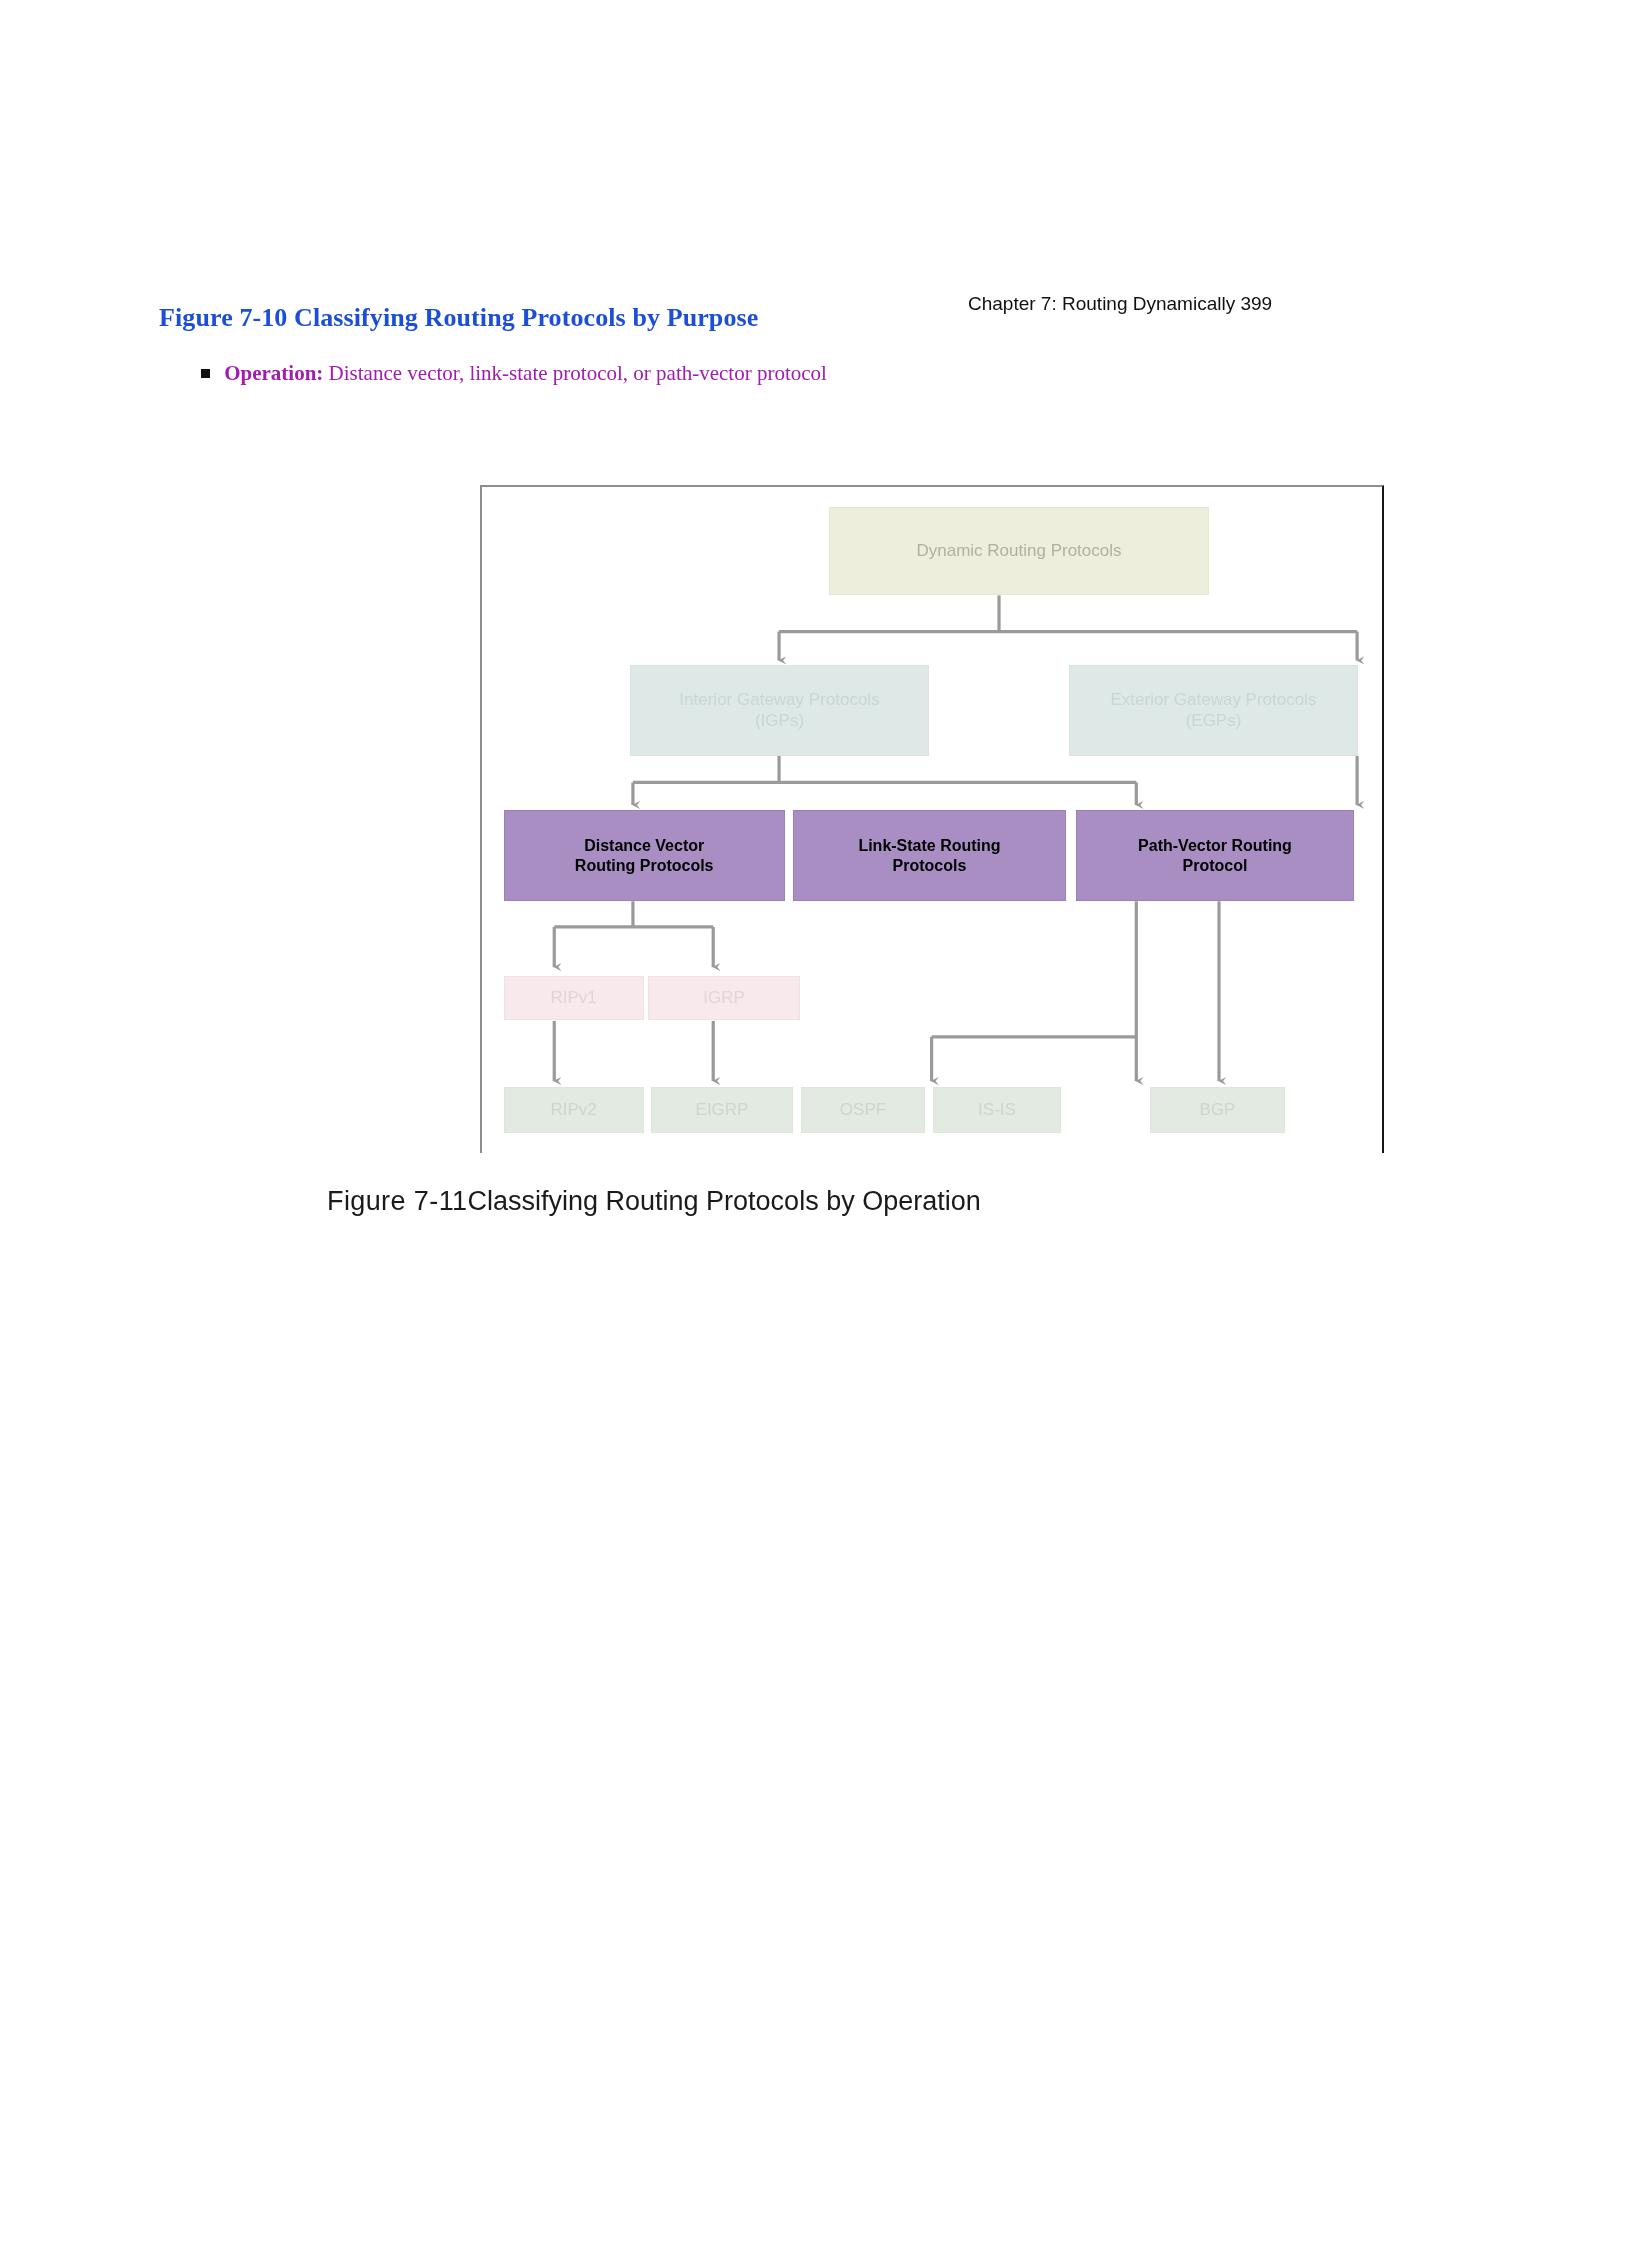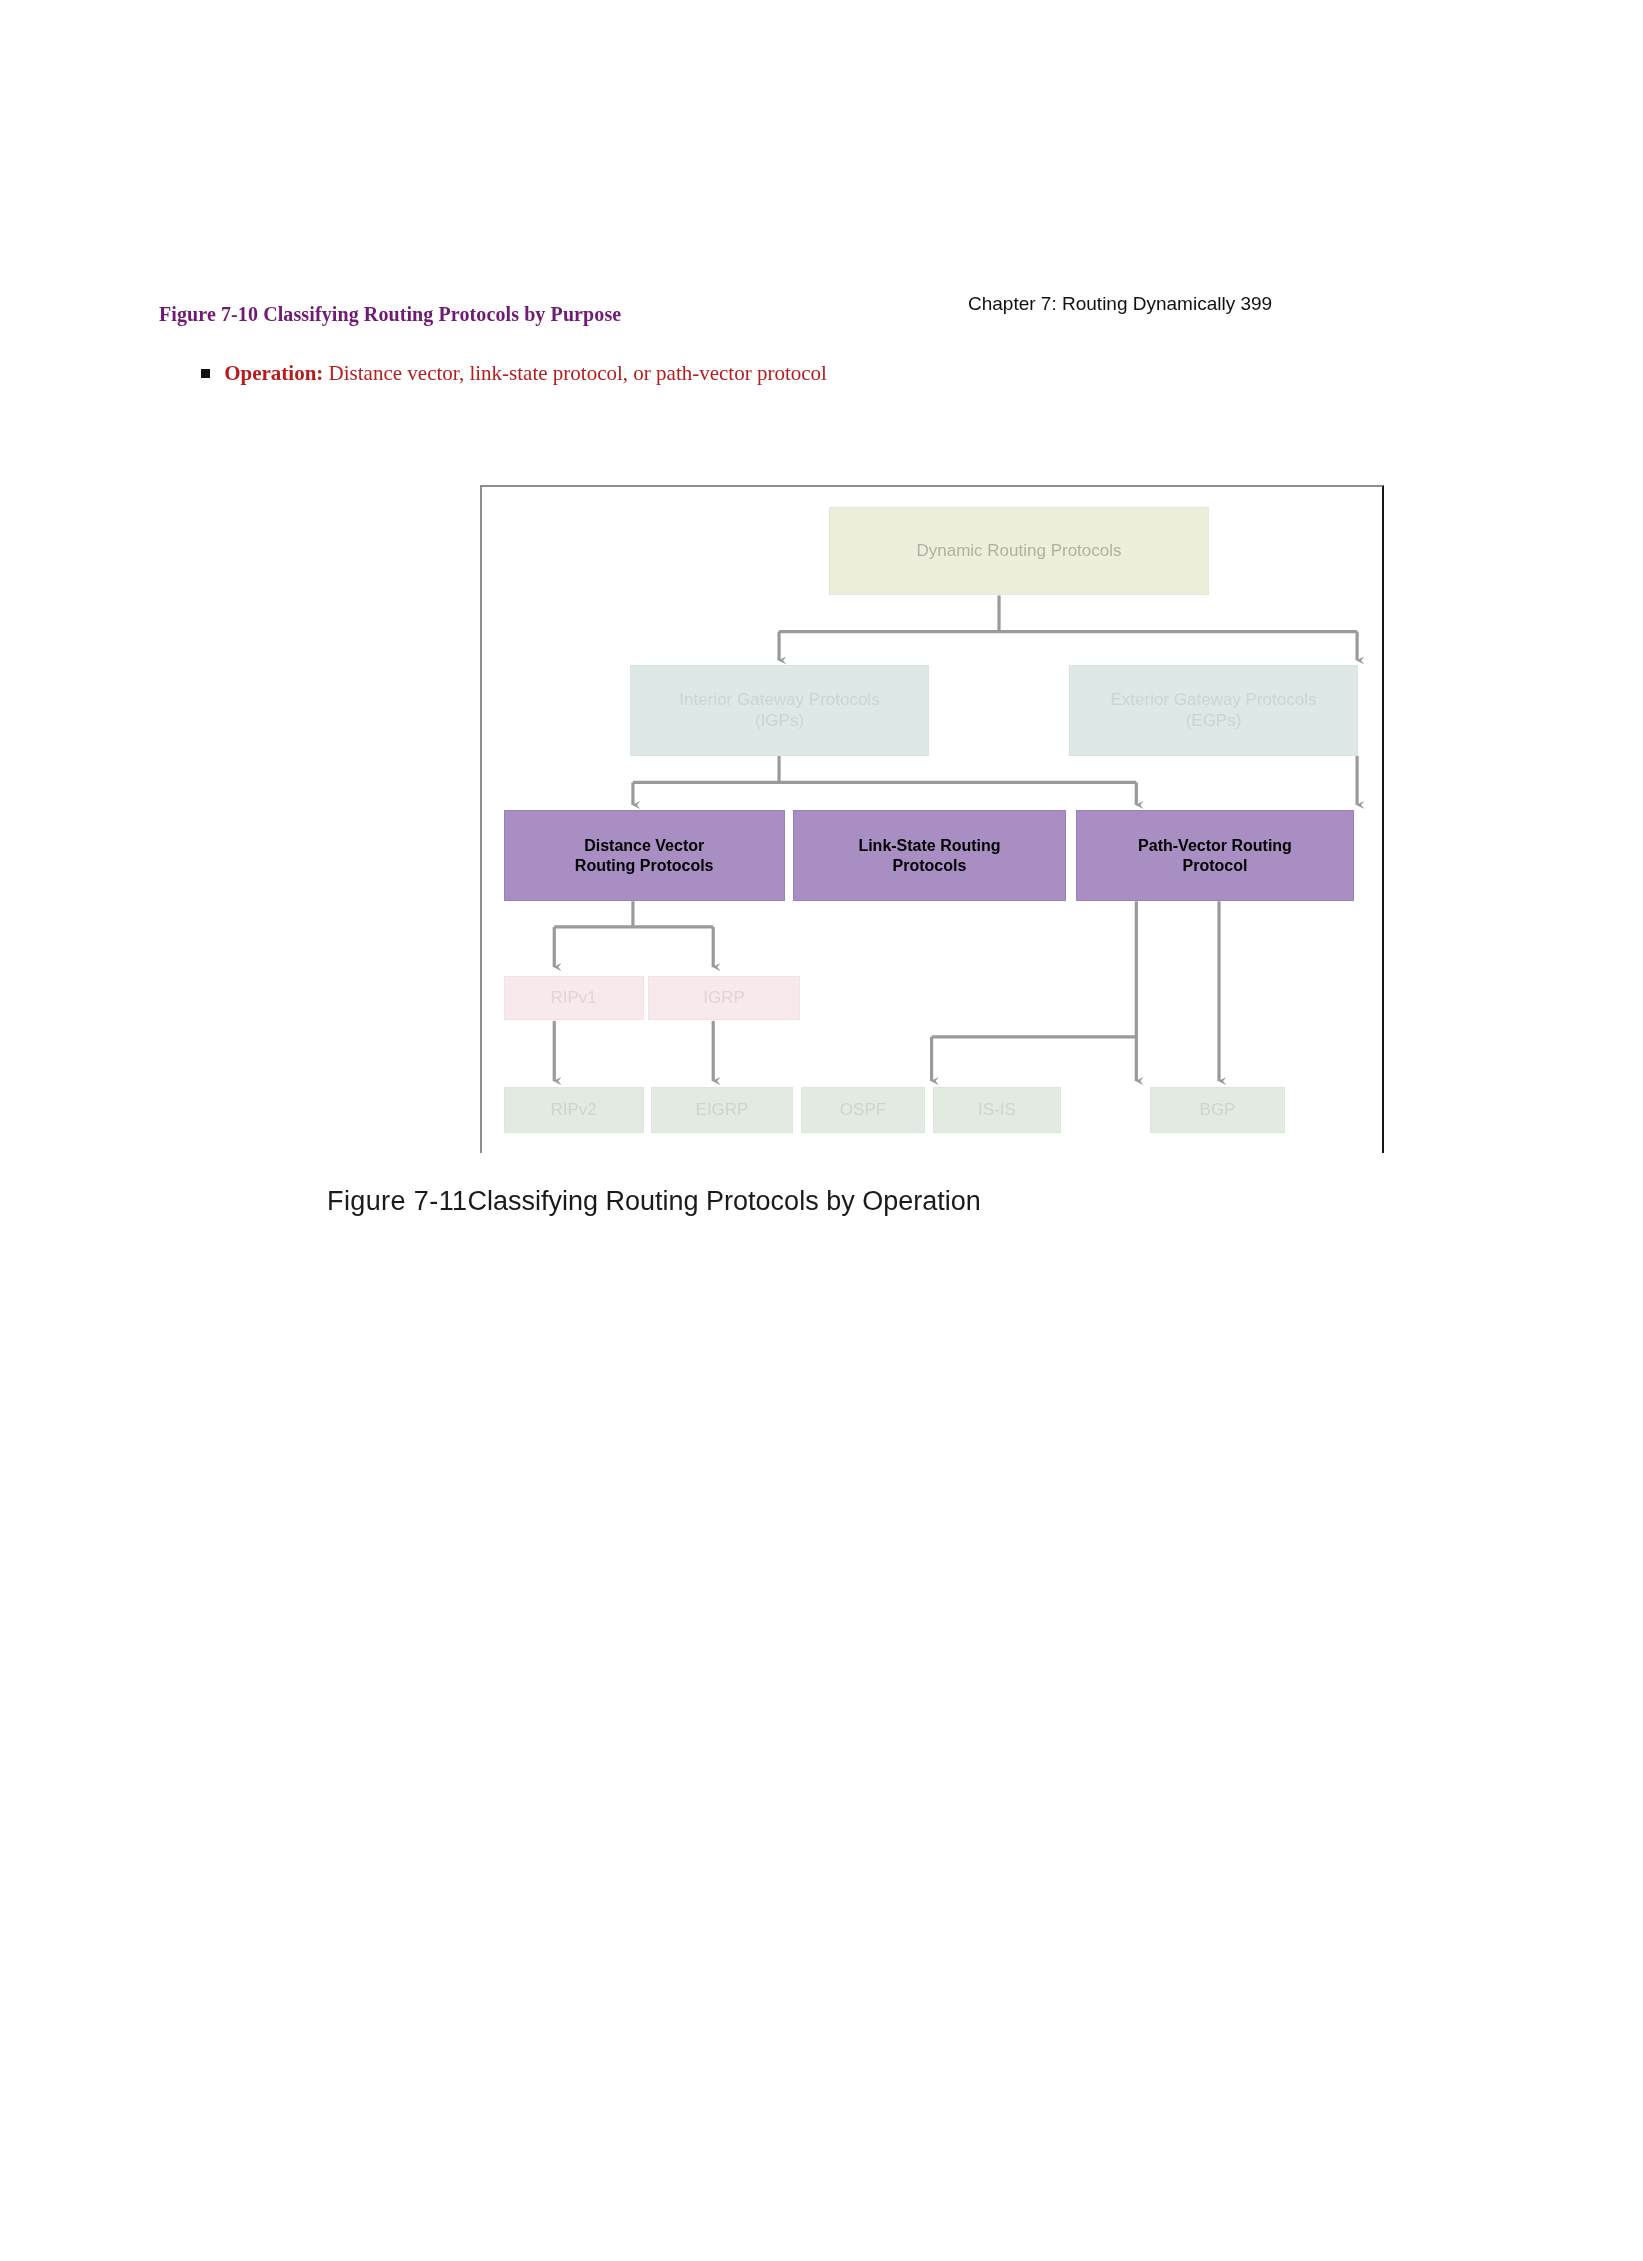--- a/index.html
+++ b/index.html
@@ -16,22 +16,22 @@
   }
 
   
   #page-root { position: absolute; inset: 0; }
 
   .fig-head {
     position: absolute;
     left: 159px;
     top: 303px;
     font-family: "Liberation Serif", serif;
-    font-size: 20px;
-    color: #701a75;
+    font-size: 26px;
+    color: #1d4ed8;
     white-space: nowrap;
     letter-spacing: 0.1px;
   }
   .fig-head .fig-num { font-weight: bold; }
   .fig-head .fig-title { font-weight: bold; }
 
   .running-head {
     position: absolute;
     left: 968px;
     top: 293px;
@@ -40,21 +40,21 @@
     color: #111111;
     white-space: nowrap;
   }
 
   .bullet-line {
     position: absolute;
     left: 201px;
     top: 361px;
     font-family: "Liberation Serif", serif;
     font-size: 21px;
-    color: #b91c1c;
+    color: #a21caf;
     white-space: nowrap;
   }
   .bullet-sq {
     display: inline-block;
     width: 8.8px;
     height: 8.8px;
     background: #111111;
     margin-right: 14.4px;
     vertical-align: 2.4px;
   }

